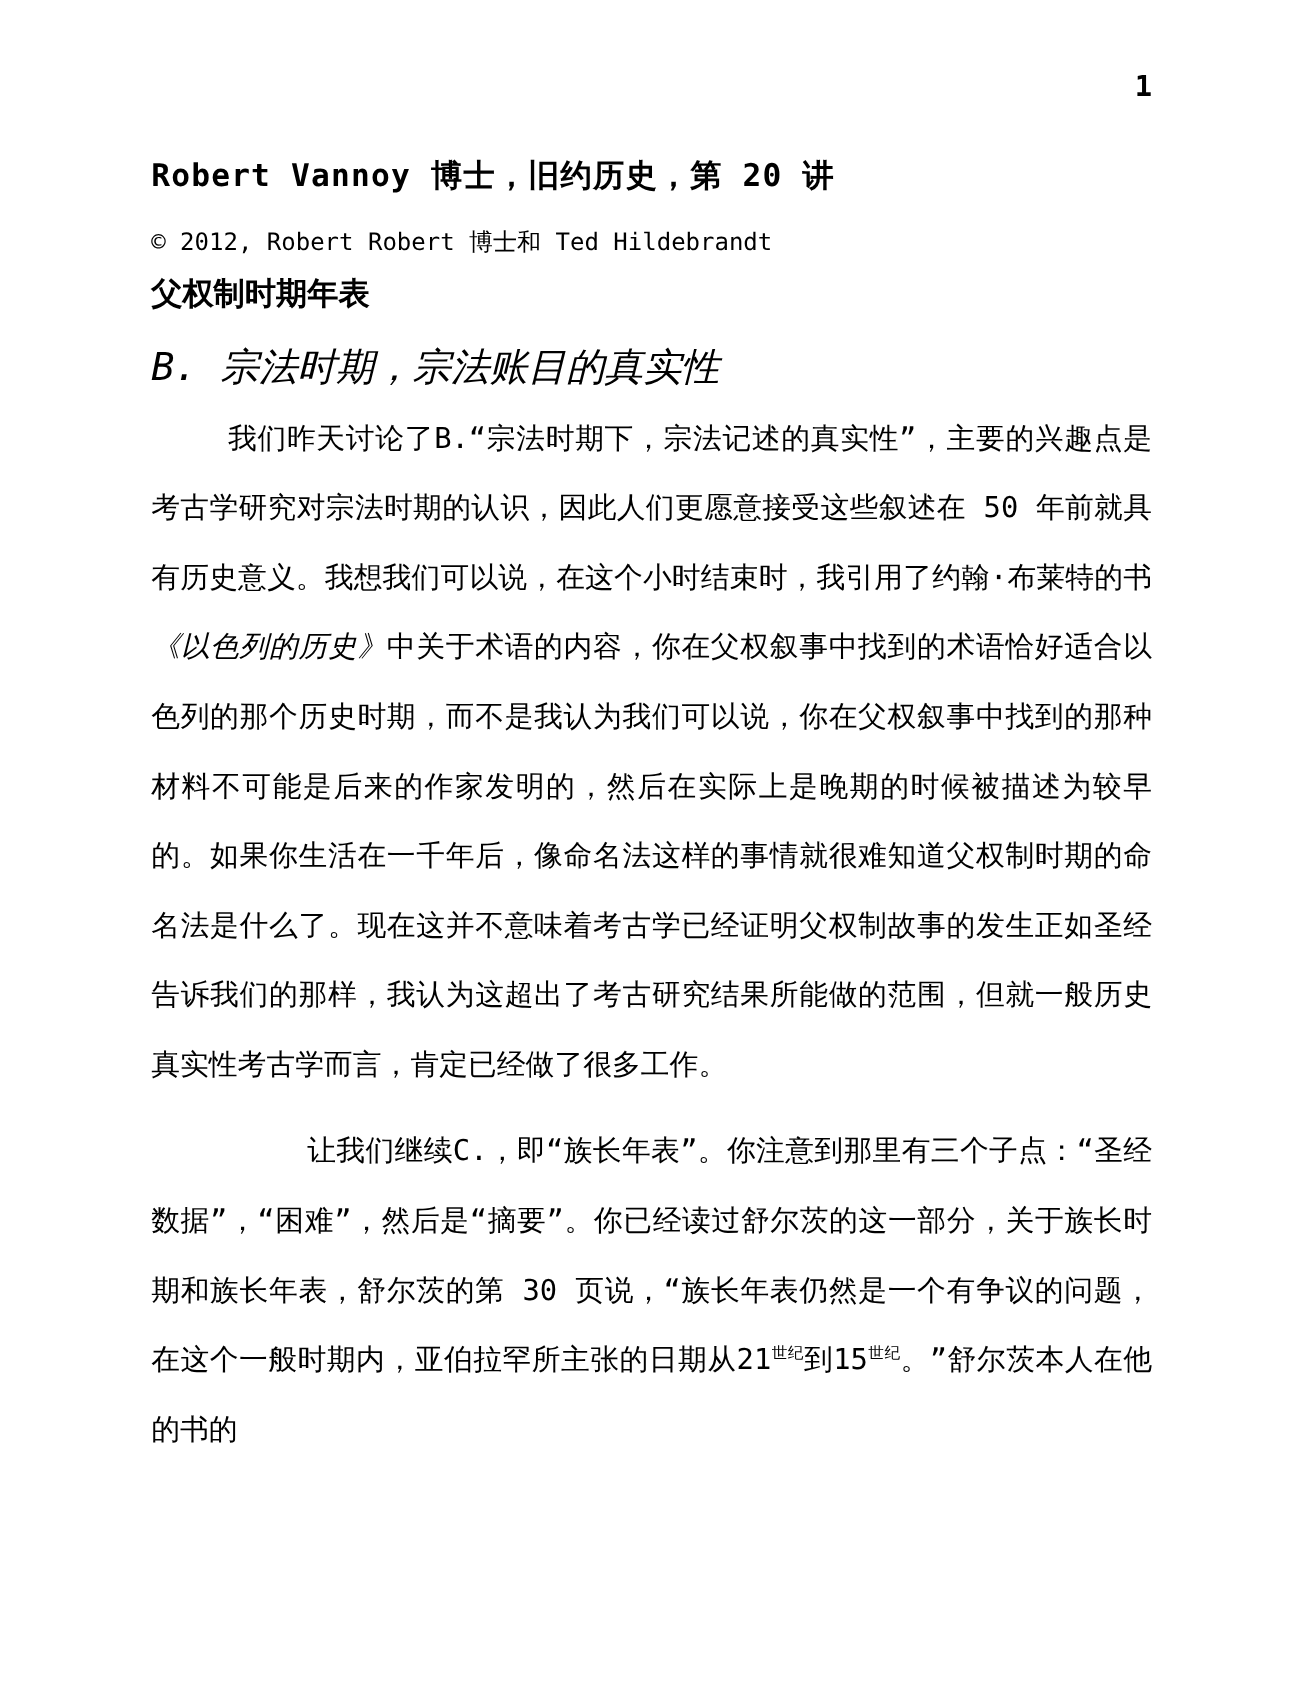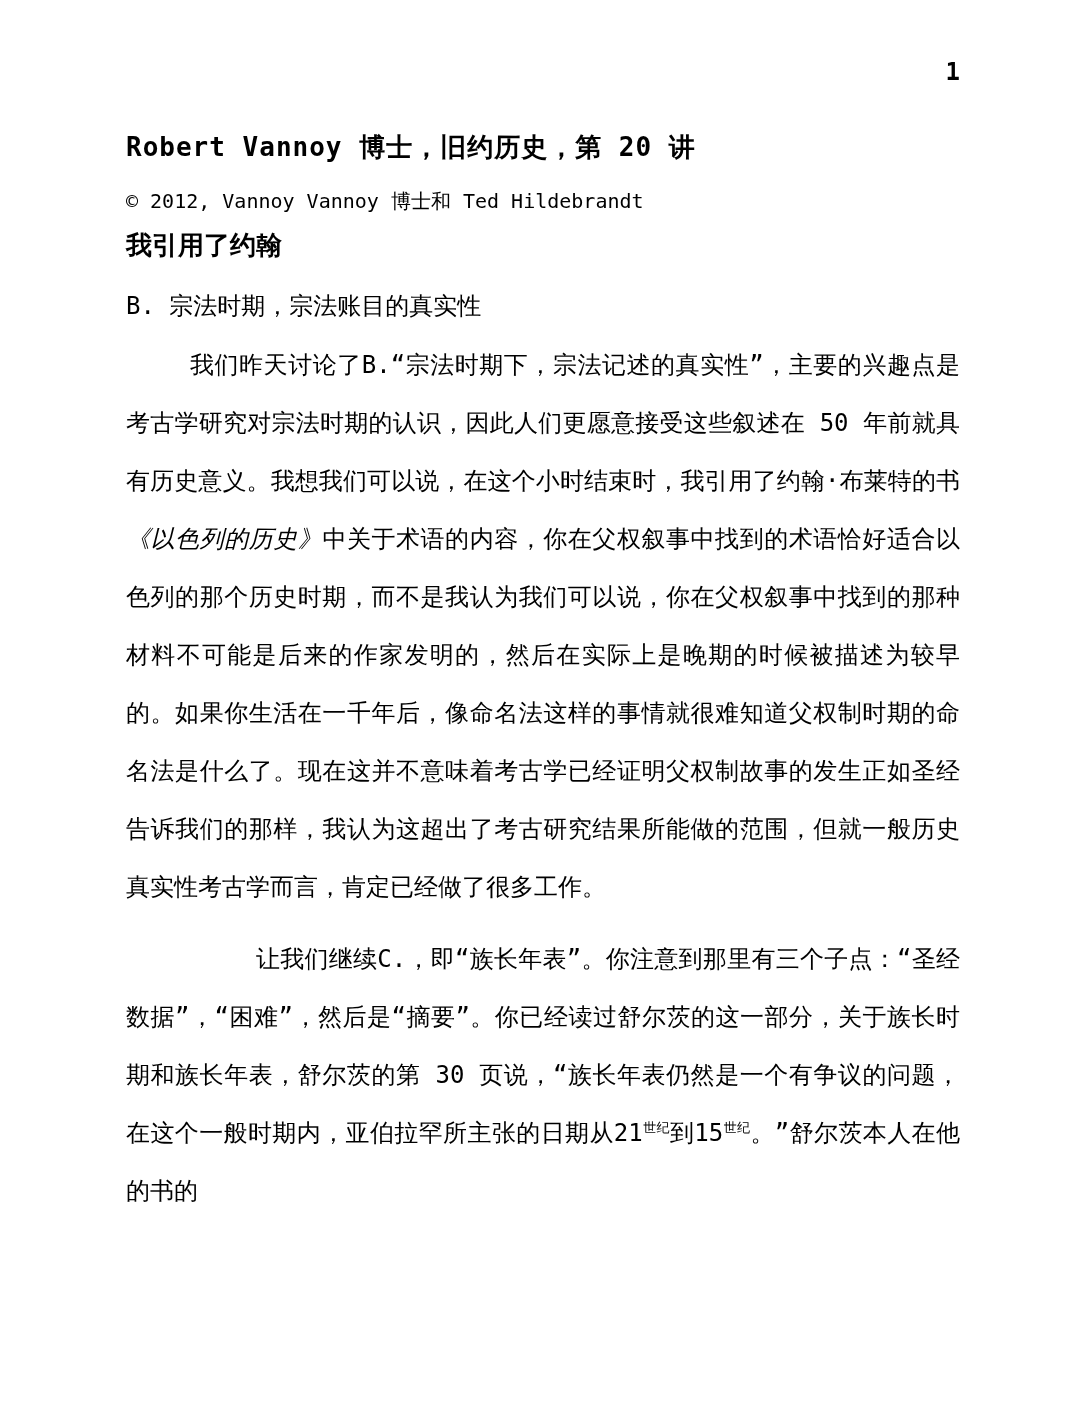--- a/index.html
+++ b/index.html
@@ -41,24 +41,25 @@
     line-height: 26px;
     margin: 0 0 14px 0;
   }
   .subtitle {
     font-size: 26px;
     font-weight: 700;
     line-height: 34px;
     margin: 0 0 28px 0;
   }
   .section-heading {
-    font-size: 24px;
+    font-size: 32px;
     font-weight: 400;
     line-height: 32px;
     margin: 0;
+    font-style: italic;
   }
   .heading-c {
     margin-top: 54px;
   }
   .para {
     font-size: 24px;
     line-height: 58px;
     text-align: justify;
     text-justify: inter-ideograph;
     margin: 14px 0 0 0;
@@ -76,23 +77,23 @@
 <body>
 
 <div class="page">
 
   <div class="page-number">1</div>
 
   <div class="content">
 
     <h1 class="doc-title">Robert Vannoy 博士，旧约历史，第 20 讲</h1>
 
-    <p class="copyright">© 2012, Vannoy Vannoy 博士和 Ted Hildebrandt</p>
+    <p class="copyright">© 2012, Robert Robert 博士和 Ted Hildebrandt</p>
 
-    <h2 class="subtitle">我引用了约翰</h2>
+    <h2 class="subtitle">父权制时期年表</h2>
 
     <h3 class="section-heading">B. 宗法时期，宗法账目的真实性</h3>
 
     <p class="para indent-small"><span>我们昨天讨论了B.“宗法时期下，宗法记述的真实性”，主要的兴趣点是考古学研究对宗法时期的认识，因此人们更愿意接受这些叙述在 50 年前就具有历史意义。我想我们可以说，在这个小时结束时，我引用了约翰·布莱特的书</span><span class="italic">《以色列的历史》</span><span>中关于术语的内容，你在父权叙事中找到的术语恰好适合以色列的那个历史时期，而不是我认为我们可以说，你在父权叙事中找到的那种材料不可能是后来的作家发明的，然后在实际上是晚期的时候被描述为较早的。如果你生活在一千年后，像命名法这样的事情就很难知道父权制时期的命名法是什么了。现在这并不意味着考古学已经证明父权制故事的发生正如圣经告诉我们的那样，我认为这超出了考古研究结果所能做的范围，但就一般历史真实性考古学而言，肯定已经做了很多工作。</span></p>
 
 
     <p class="para indent-large"><span>让我们继续C.，即“族长年表”。你注意到那里有三个子点：“圣经数据”，“困难”，然后是“摘要”。你已经读过舒尔茨的这一部分，关于族长时期和族长年表，舒尔茨的第 30 页说，“族长年表仍然是一个有争议的问题，在这个一般时期内，亚伯拉罕所主张的日期从21</span><sup>世纪</sup><span>到15</span><sup>世纪</sup><span>。”舒尔茨本人在他的书的</span></p>
 
   </div>
 </div>

